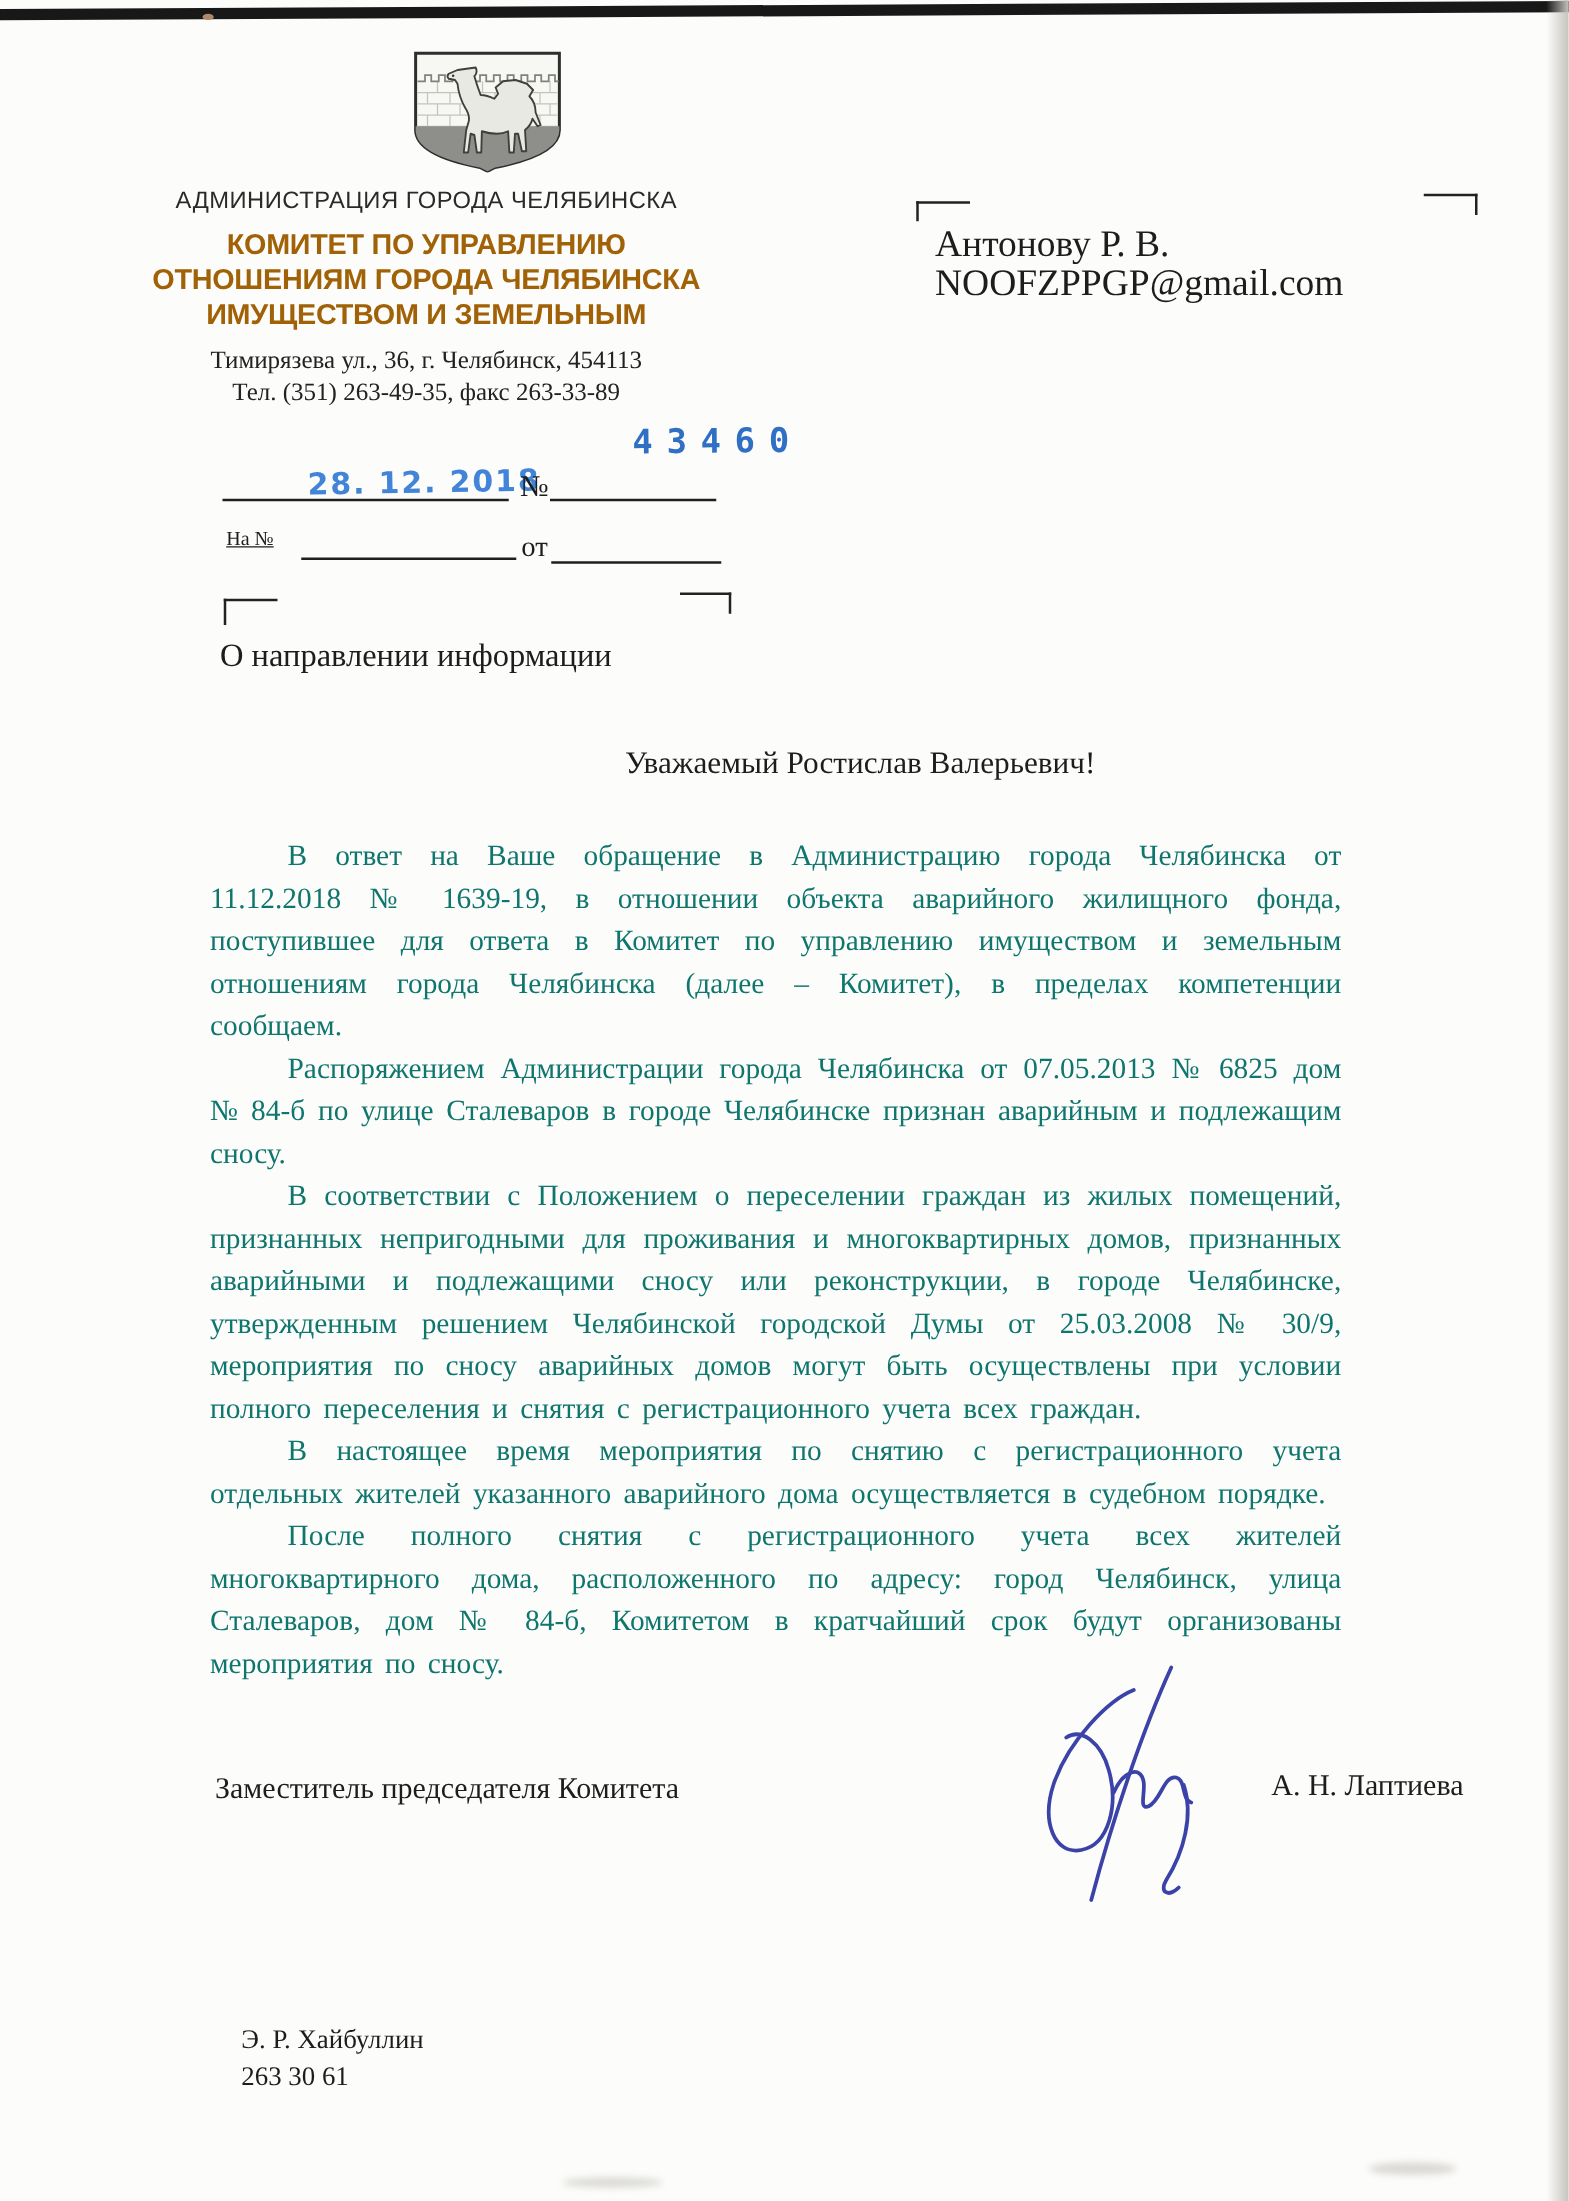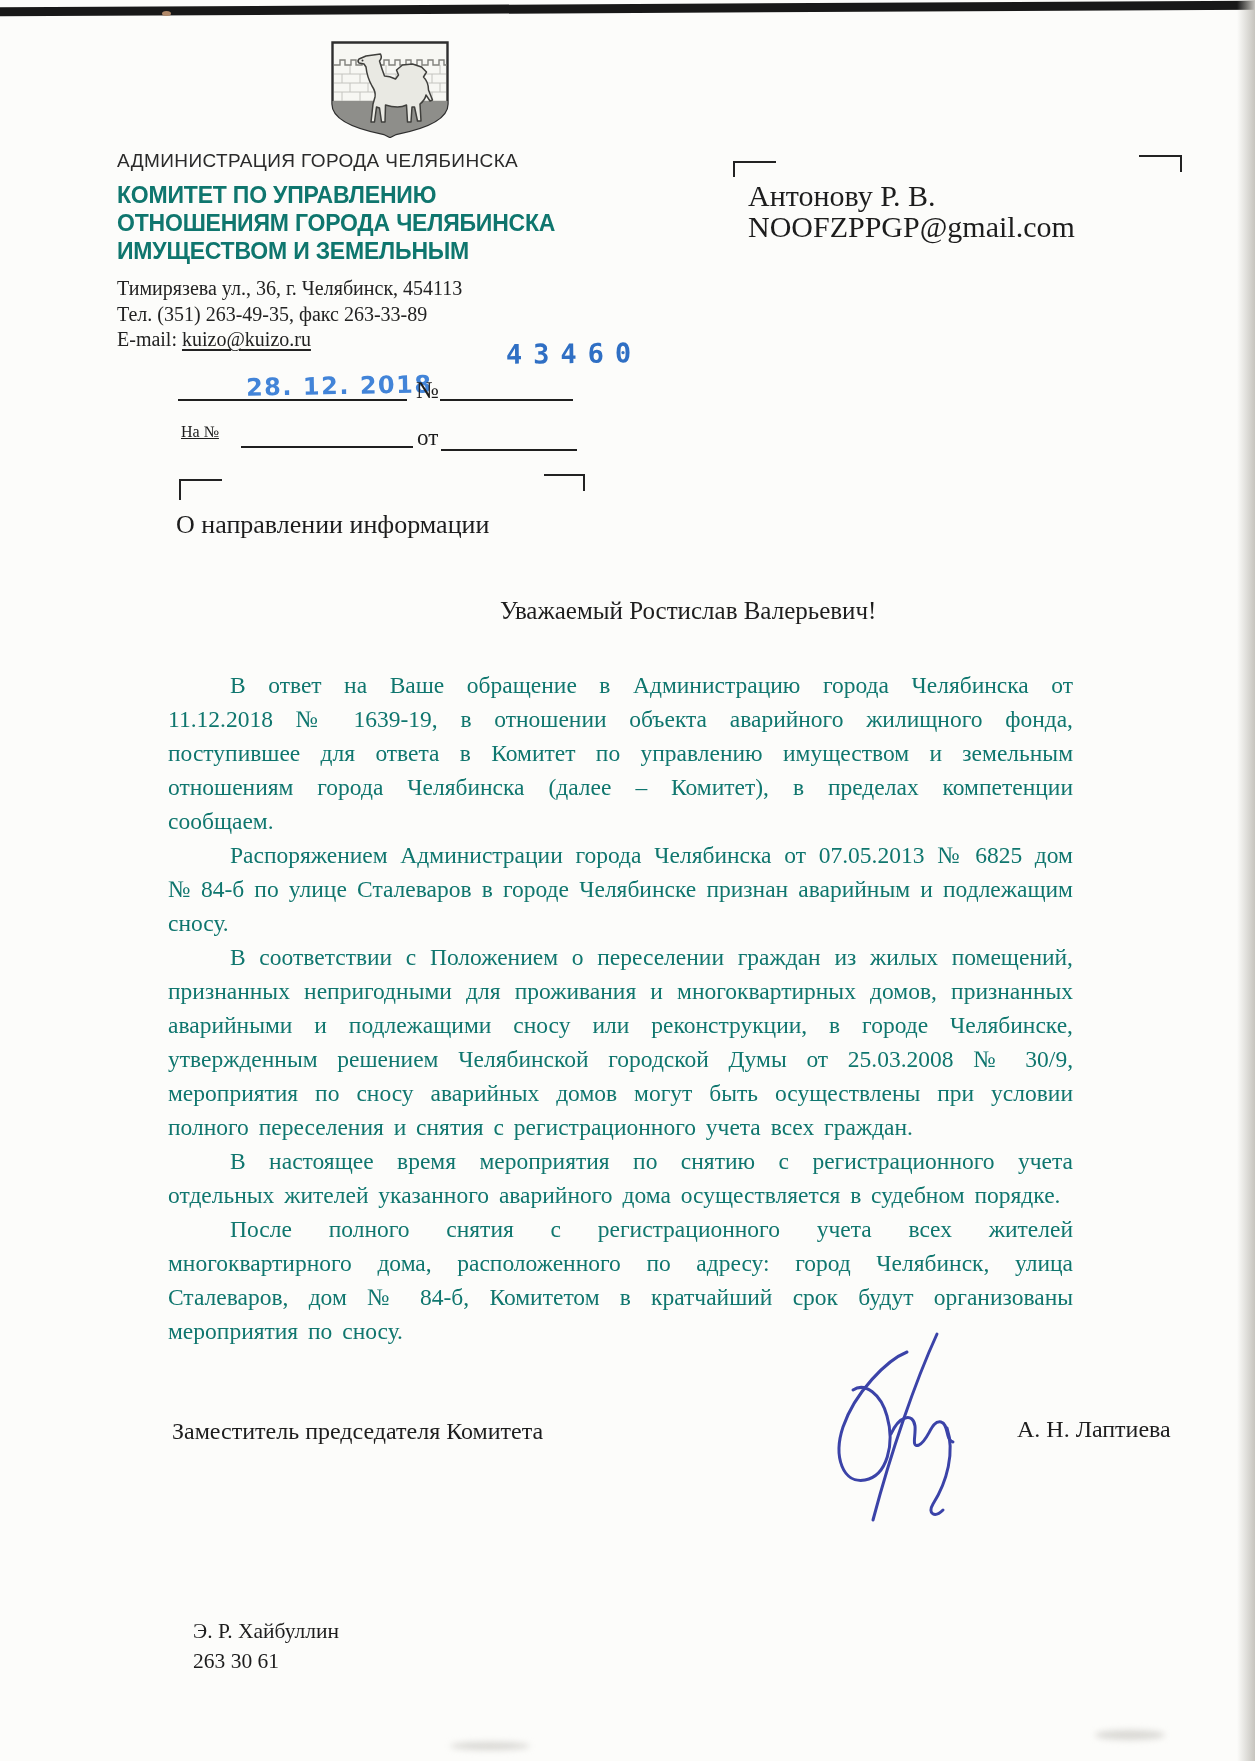--- a/index.html
+++ b/index.html
@@ -8,23 +8,23 @@
     background:#fcfcfa;overflow:hidden;
     font-family:"Liberation Serif",serif;color:#1d1d1d;
   }
   
   .scan-top-line{position:absolute;left:-6px;top:4px;width:1270px;height:9px;background:#181818;transform:rotate(-0.3deg);border-radius:2px;}
   .scan-speck{position:absolute;left:162px;top:11px;width:9px;height:5px;background:#b08868;border-radius:50%;}
   .scan-shadow-right{position:absolute;right:0;top:0;width:18px;height:100%;background:linear-gradient(to right,rgba(198,196,190,0),#c6c4be);}
   .scan-smudge{position:absolute;background:#d9d8d4;filter:blur(3px);border-radius:50%;}
   
   .emblem{position:absolute;left:330px;top:40px;width:120px;height:98px;}
-  .letterhead{position:absolute;left:117px;top:150px;width:472px;}
+  .letterhead{position:absolute;left:105px;top:150px;width:472px;text-align:center;}
   .org-parent{font-family:"Liberation Sans",sans-serif;font-size:19px;letter-spacing:.4px;color:#2a2a2a;}
-  .org-name{font-family:"Liberation Sans",sans-serif;font-size:23px;font-weight:bold;line-height:28px;letter-spacing:-.2px;margin-top:9px;color:#0f766e;}
+  .org-name{font-family:"Liberation Sans",sans-serif;font-size:23px;font-weight:bold;line-height:28px;letter-spacing:-.2px;margin-top:9px;color:#a16207;}
   .lh-contacts{margin-top:11px;font-size:20px;line-height:25.5px;color:#222;}
   .u{text-decoration:underline;text-underline-offset:3px;}
   
   .stamp-number{position:absolute;left:506px;top:338px;font-family:"DejaVu Sans Mono",monospace;font-weight:bold;font-size:27px;letter-spacing:11px;color:#2f6fc4;transform:rotate(-.6deg);}
   .date-stamp{position:absolute;left:246px;top:372px;font-family:"DejaVu Sans",sans-serif;font-weight:bold;font-size:24px;letter-spacing:1.5px;color:#4284d8;transform:rotate(-1deg);white-space:nowrap;}
   .rule{position:absolute;height:2px;background:#1f1f1f;}
   .ruleA{left:178px;top:399px;width:229px;}
   .ruleB{left:440px;top:399px;width:133px;}
   .ruleC{left:241px;top:446px;width:172px;}
   .ruleD{left:441px;top:449px;width:136px;}
@@ -107,21 +107,20 @@
   <div class="letterhead">
     <div class="org-parent">АДМИНИСТРАЦИЯ ГОРОДА ЧЕЛЯБИНСКА</div>
     <div class="org-name">
       <div>КОМИТЕТ ПО УПРАВЛЕНИЮ</div>
       <div>ОТНОШЕНИЯМ ГОРОДА ЧЕЛЯБИНСКА</div>
       <div>ИМУЩЕСТВОМ И ЗЕМЕЛЬНЫМ</div>
     </div>
     <div class="lh-contacts">
       <div>Тимирязева ул., 36, г. Челябинск, 454113</div>
       <div>Тел. (351) 263-49-35, факс 263-33-89</div>
-      <div><span>E-mail: </span><span class="u">kuizo@kuizo.ru</span></div>
     </div>
   </div>
 
   <div class="stamp-number">43460</div>
   <div class="date-stamp">28. 12. 2018</div>
   <div class="rule ruleA"></div>
   <div class="no-sign">№</div>
   <div class="rule ruleB"></div>
   <div class="reply-label">На №</div>
   <div class="rule ruleC"></div>

